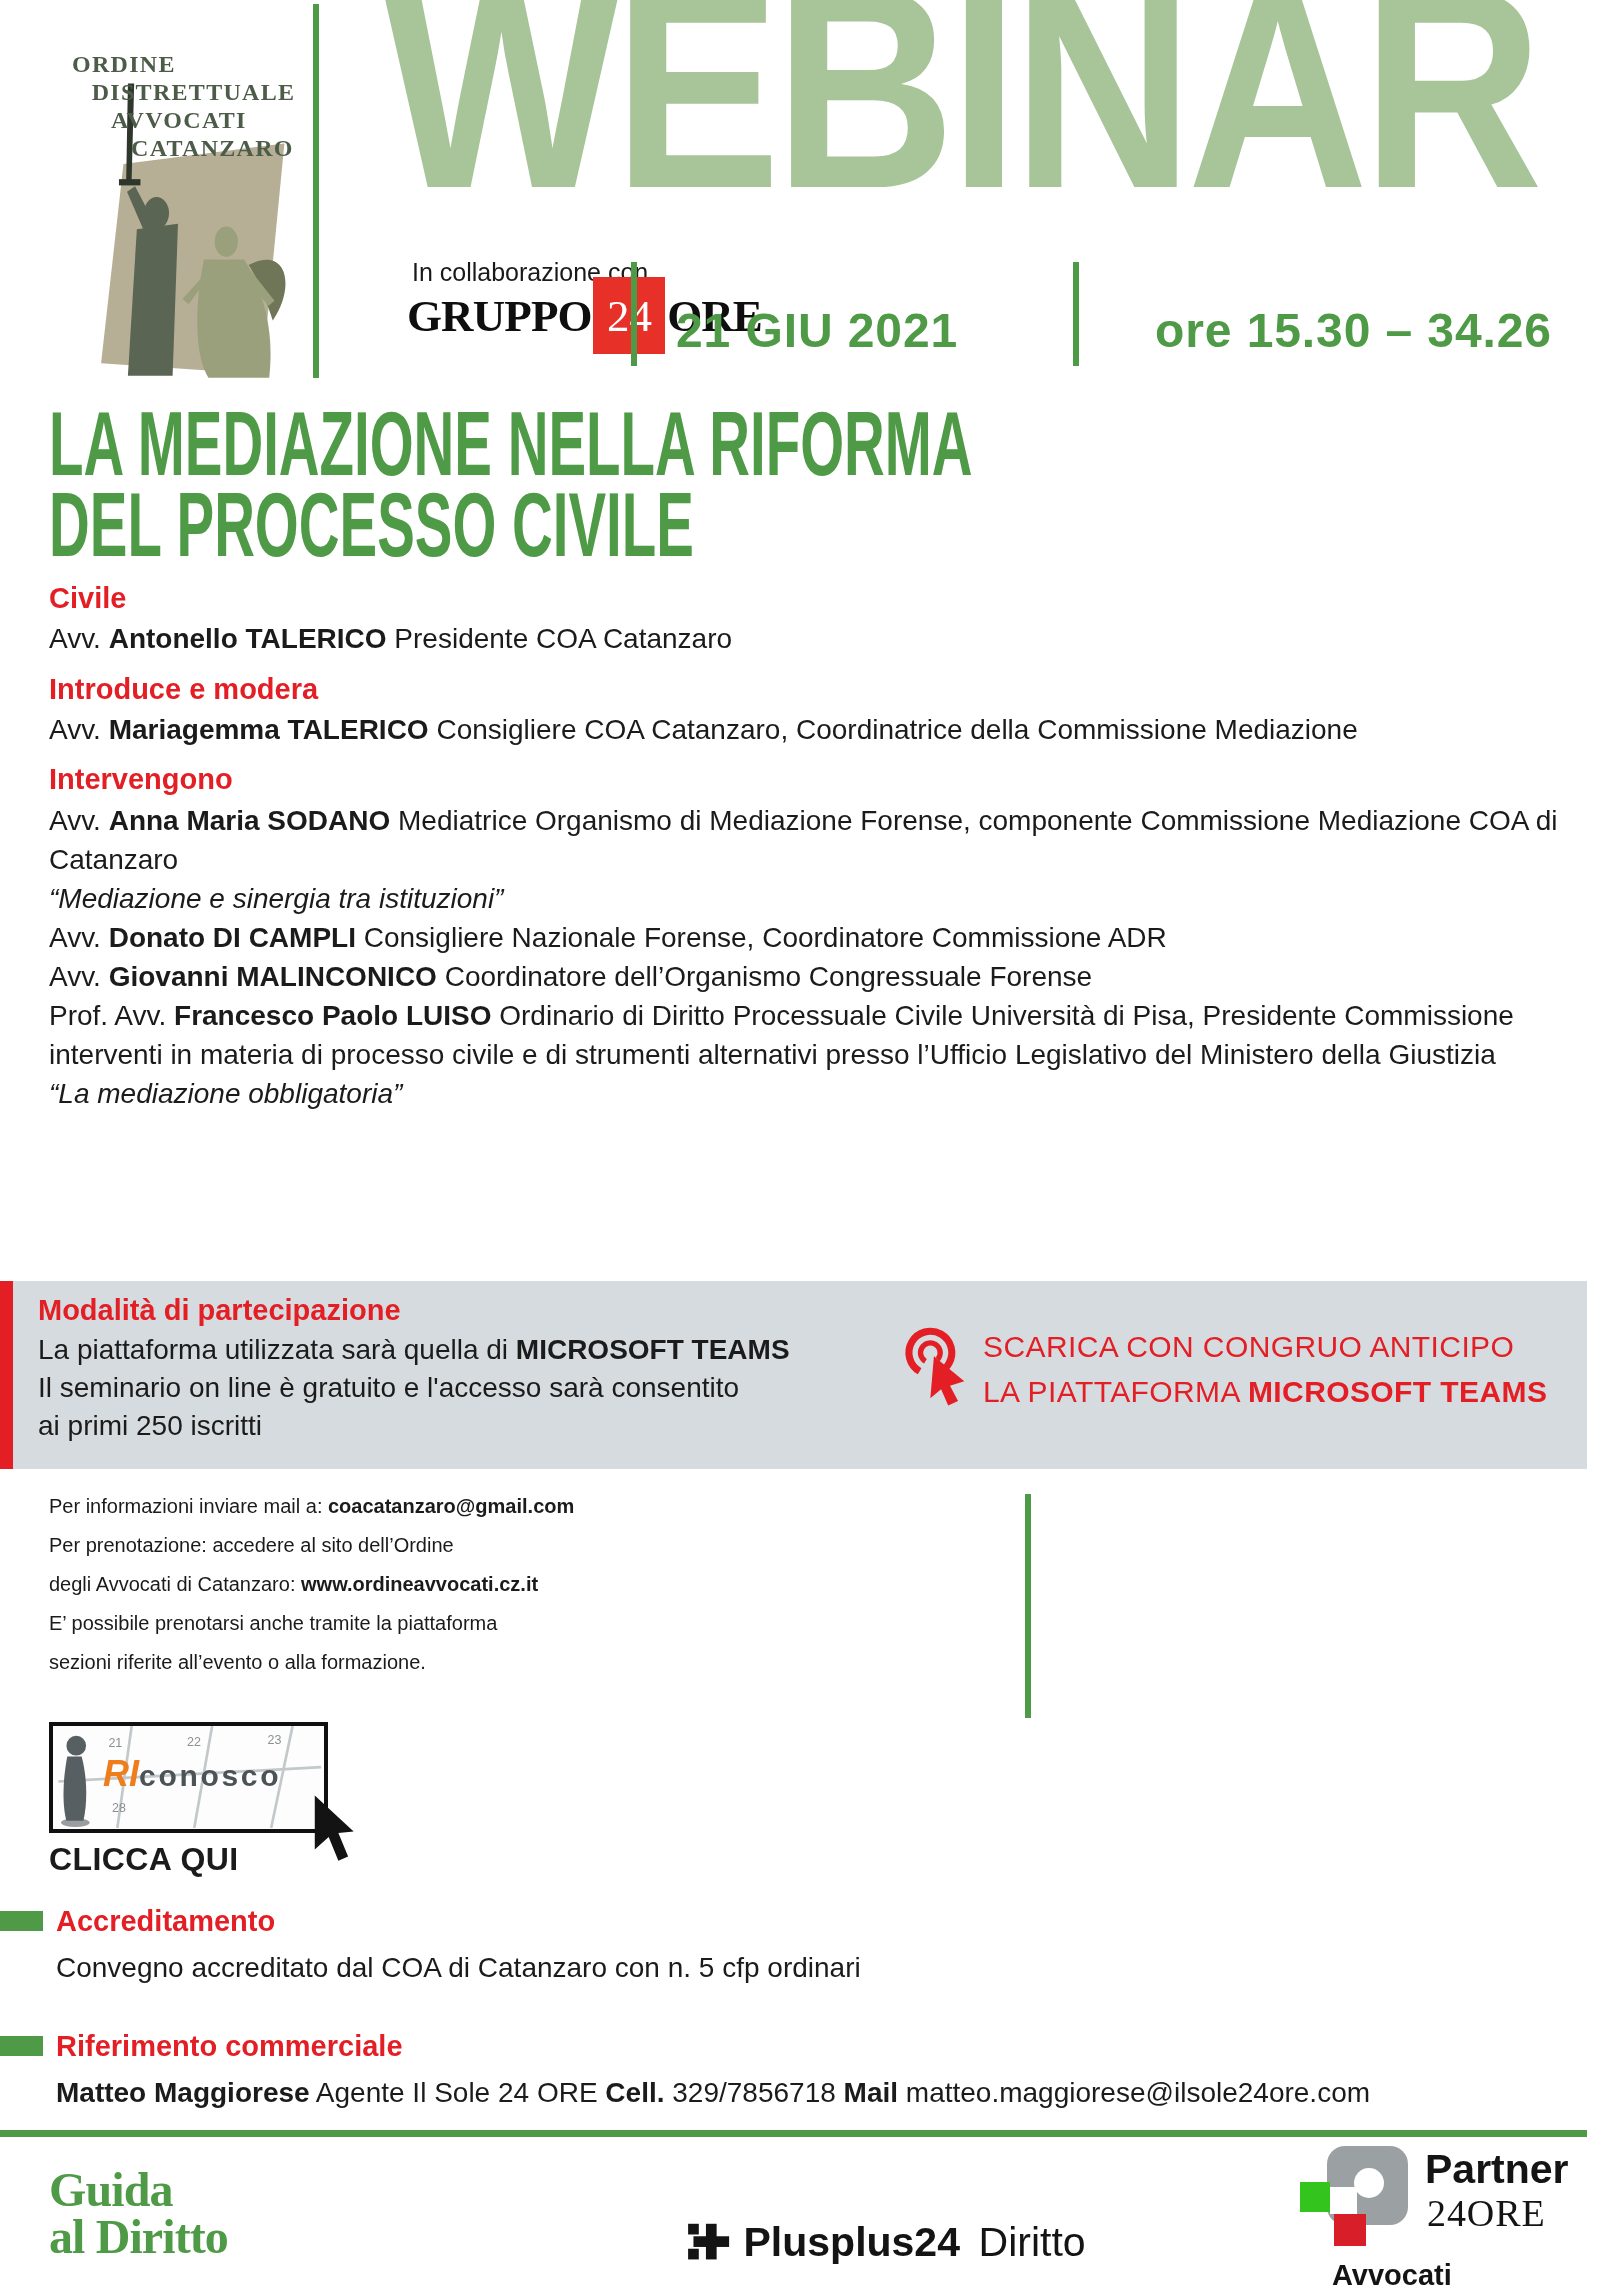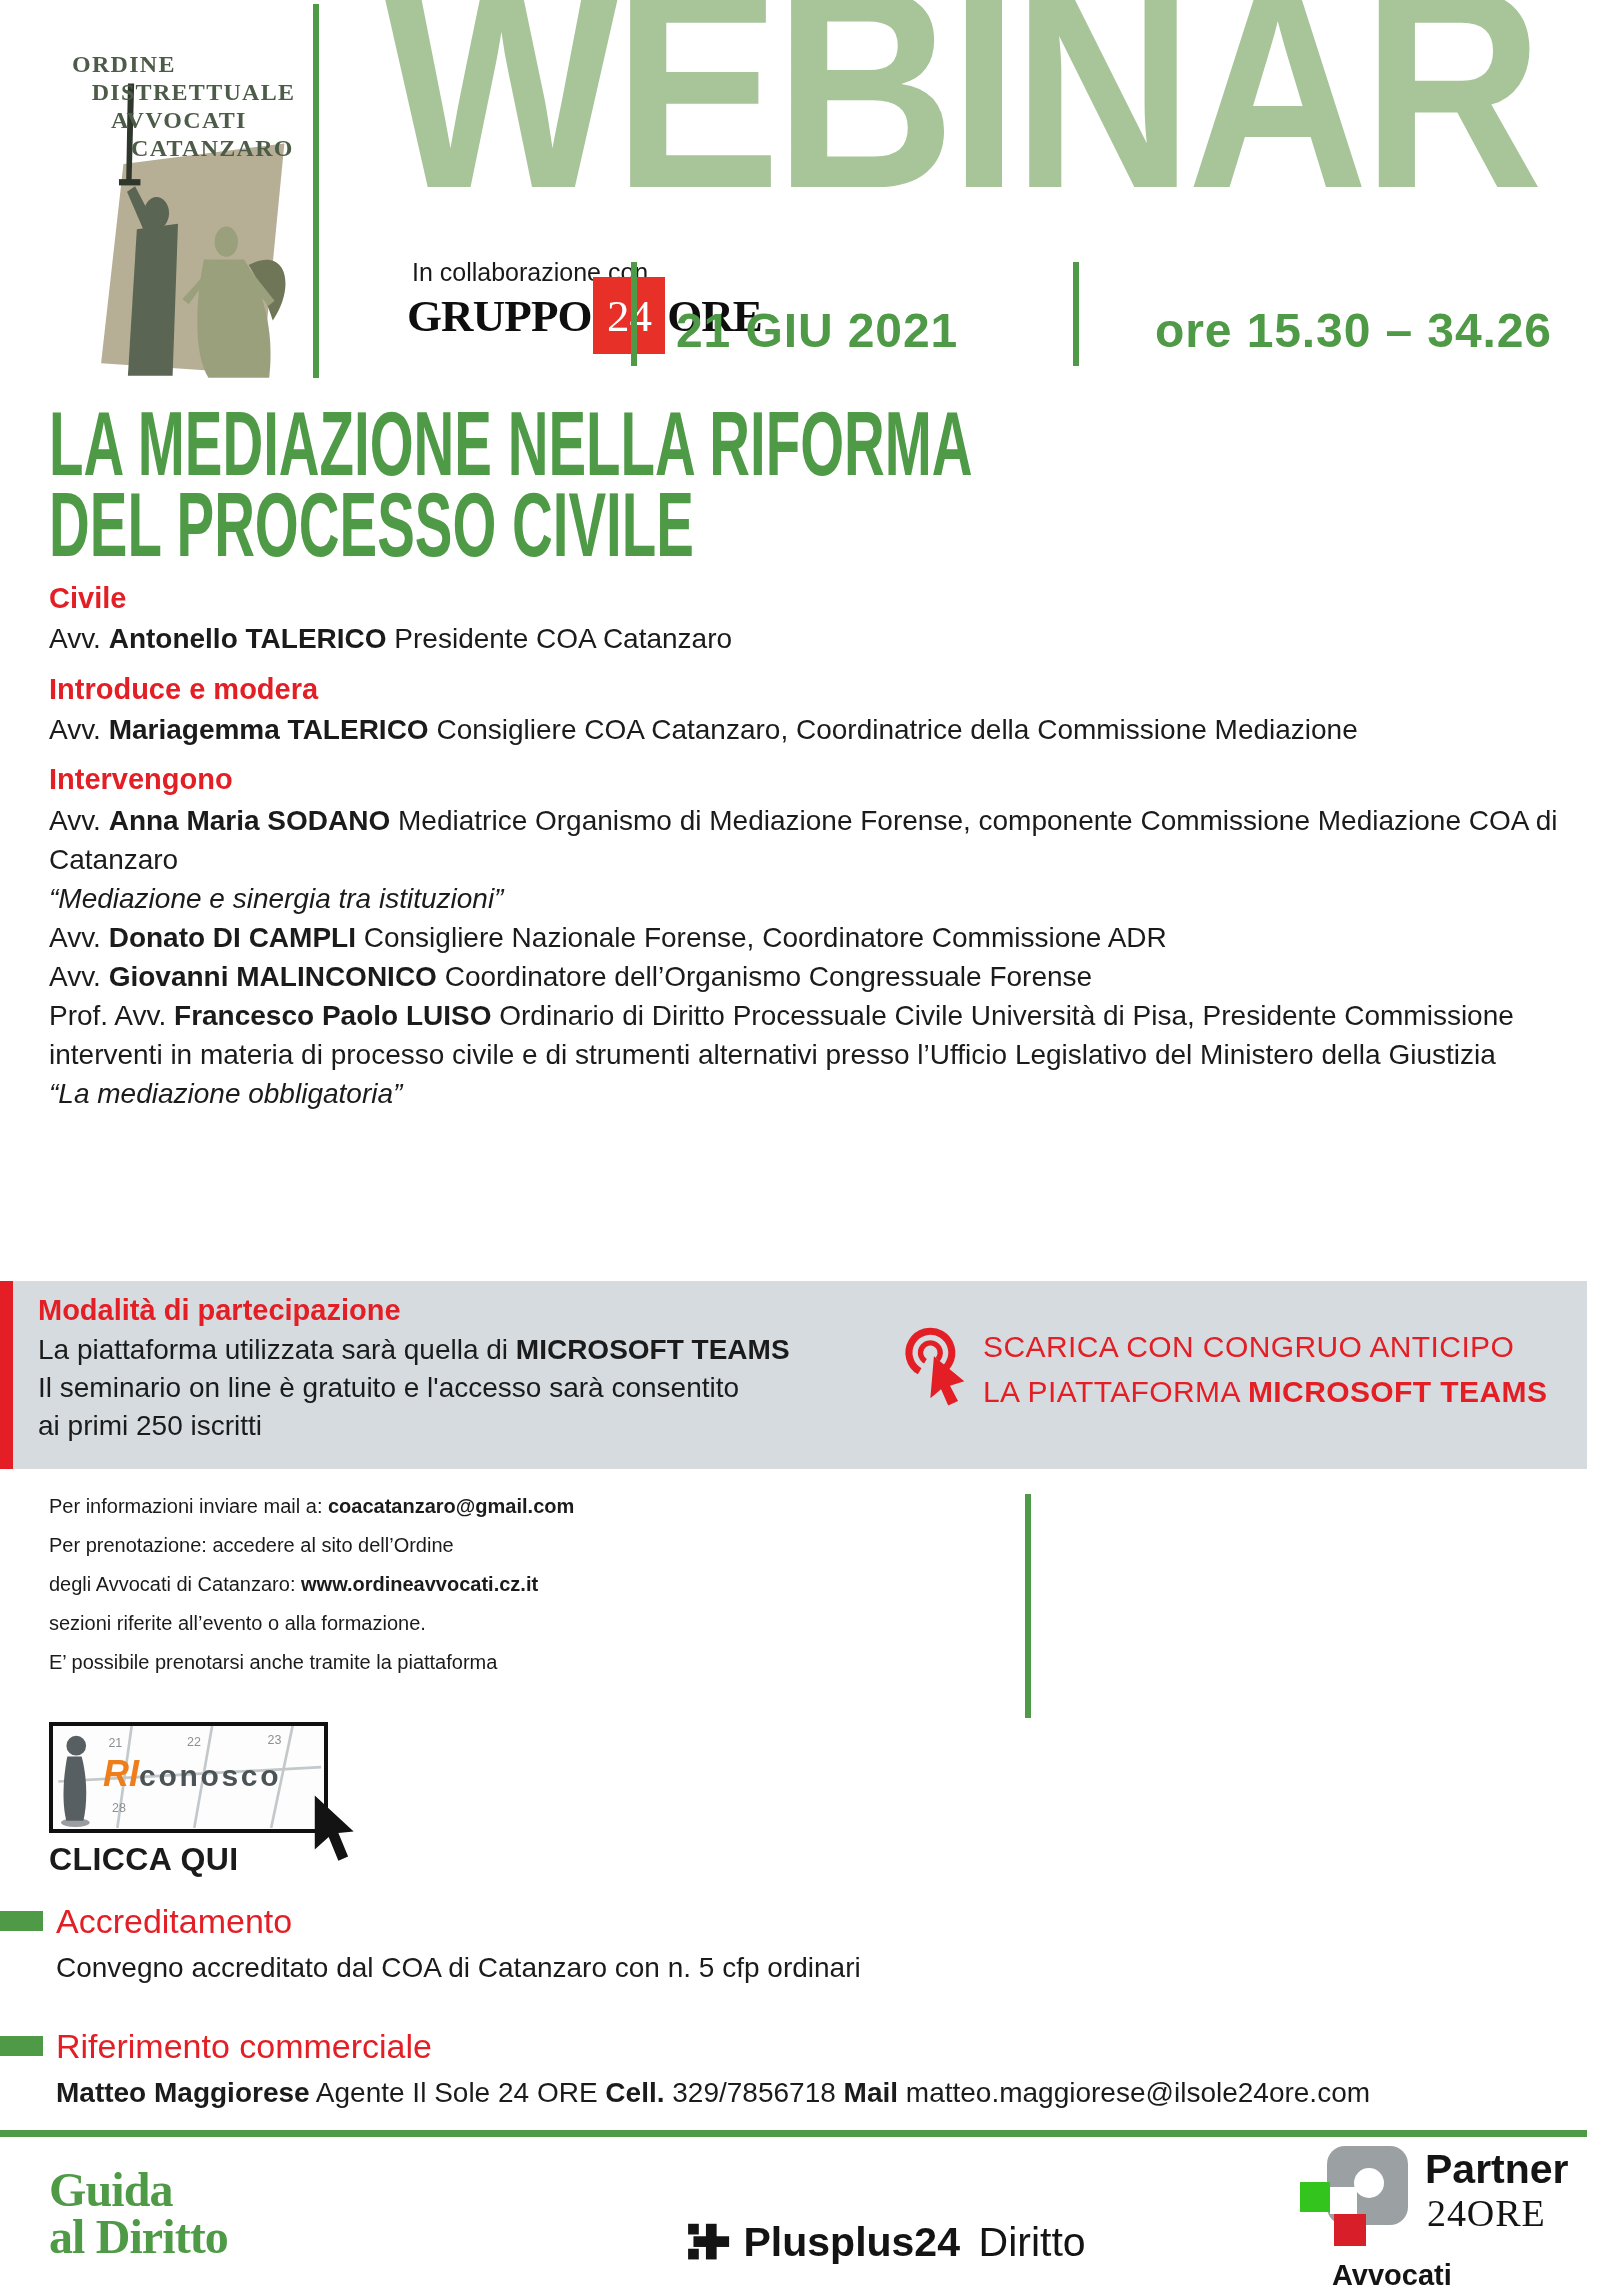--- a/index.html
+++ b/index.html
@@ -69,21 +69,21 @@
   .ric-ri{font-style:italic;font-weight:800;font-size:36px;color:#ee7e1c;font-family:"Liberation Sans", sans-serif;}
   .ric-rest{font-weight:700;font-size:30px;color:#4b5356;letter-spacing:2.7px;}
   .cursor{position:absolute;left:260px;top:72px;width:56px;height:75px;z-index:3;}
   .clicca{position:absolute;left:49px;top:1841px;font-size:32px;font-weight:800;letter-spacing:0.4px;}
 
   
   .bullet{position:absolute;left:0;width:43px;height:19.7px;background:var(--green);}
   .accred{position:absolute;left:0;top:1904px;width:1587px;}
   .rifer{position:absolute;left:0;top:2029px;width:1587px;}
   .accred .bullet,.rifer .bullet{top:7.2px;}
-  .sec-h{color:var(--red);font-weight:400;font-size:34px;line-height:34px;margin:0 0 10.7px 56px;}
+  .sec-h{color:var(--red);font-weight:700;font-size:29px;line-height:34px;margin:0 0 10.7px 56px;}
   .sec-body{margin:0 0 0 56px;font-size:28px;line-height:38px;}
 
   .hline{position:absolute;left:0;top:2130px;width:1587px;height:7.2px;background:var(--green);}
 
   
   .guida{position:absolute;left:49px;top:2166px;font-family:"Liberation Serif", serif;font-weight:700;
          font-size:48px;line-height:47px;color:var(--green);letter-spacing:-0.9px;}
   .guida span{display:block;}
   .plusplus{position:absolute;left:688px;top:2219px;display:flex;align-items:center;gap:12.5px;}
   .pp-text{font-size:41px;white-space:nowrap;color:#141414;}
@@ -226,22 +226,22 @@
   <section class="info">
     <div>
       <span>Per informazioni inviare mail a:</span>
       <span class="b">coacatanzaro@gmail.com</span>
     </div>
     <div>Per prenotazione: accedere al sito dell’Ordine</div>
     <div>
       <span>degli Avvocati di Catanzaro:</span>
       <span class="b">www.ordineavvocati.cz.it</span>
     </div>
+    <div>E’ possibile prenotarsi anche tramite la piattaforma</div>
     <div>sezioni riferite all’evento o alla formazione.</div>
-    <div>E’ possibile prenotarsi anche tramite la piattaforma</div>
   </section>
 
   <div class="vline info-vline"></div>
 
   <div class="riconosco">
     <div class="ric-box">
       <svg width="270" height="102" viewBox="0 0 302 114" style="position:absolute;left:0;top:0;">
         <line x1="88" y1="0" x2="72" y2="114" stroke="#c3c8cb" stroke-width="3"></line>
         <line x1="178" y1="0" x2="158" y2="114" stroke="#c3c8cb" stroke-width="3"></line>
         <line x1="268" y1="0" x2="244" y2="114" stroke="#c3c8cb" stroke-width="3"></line>

